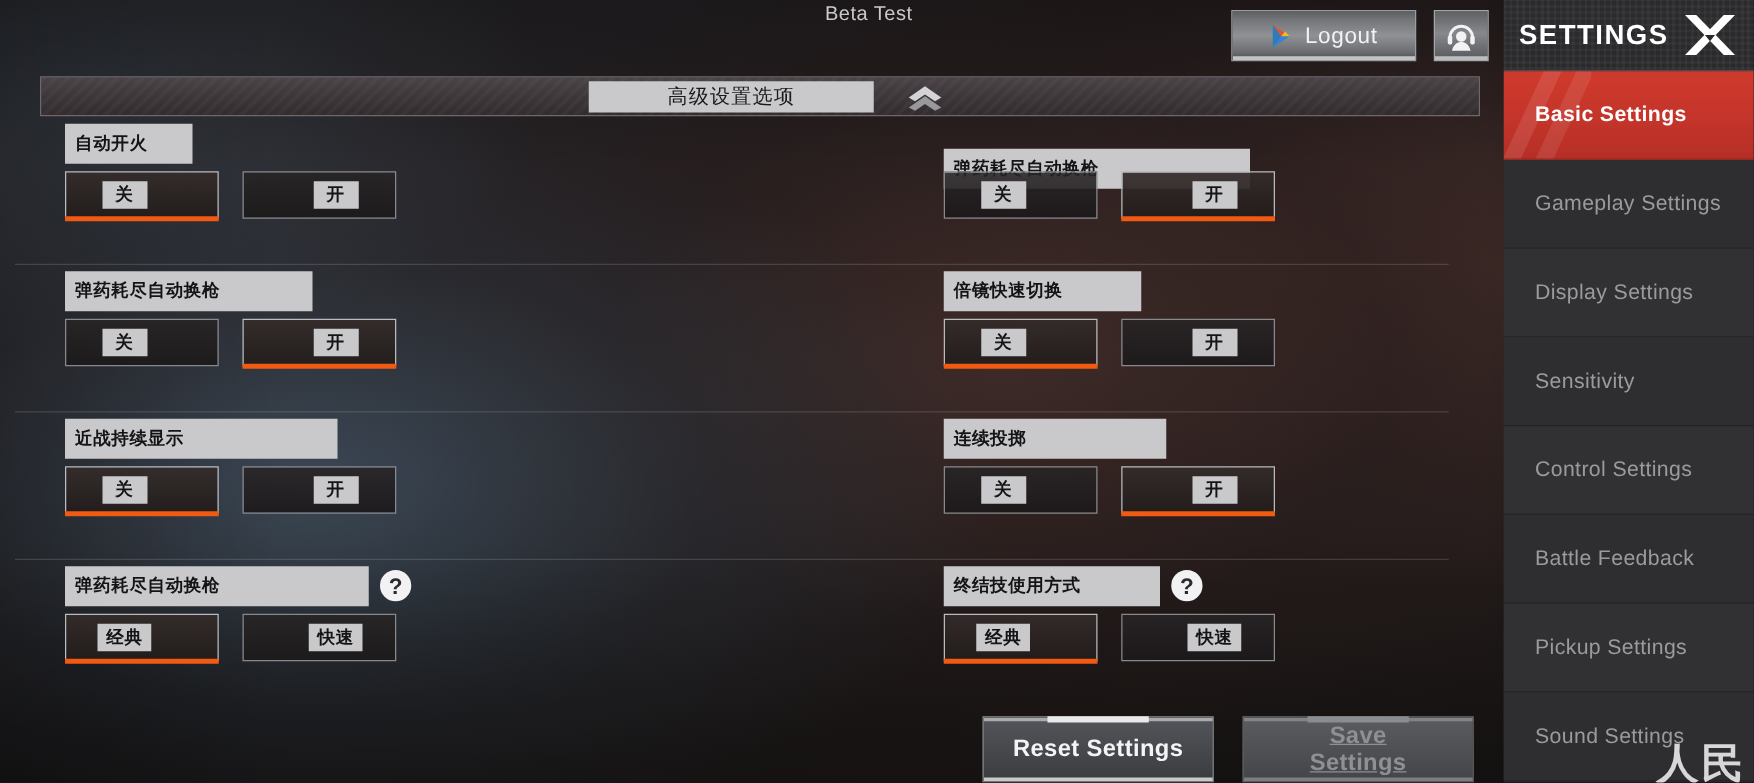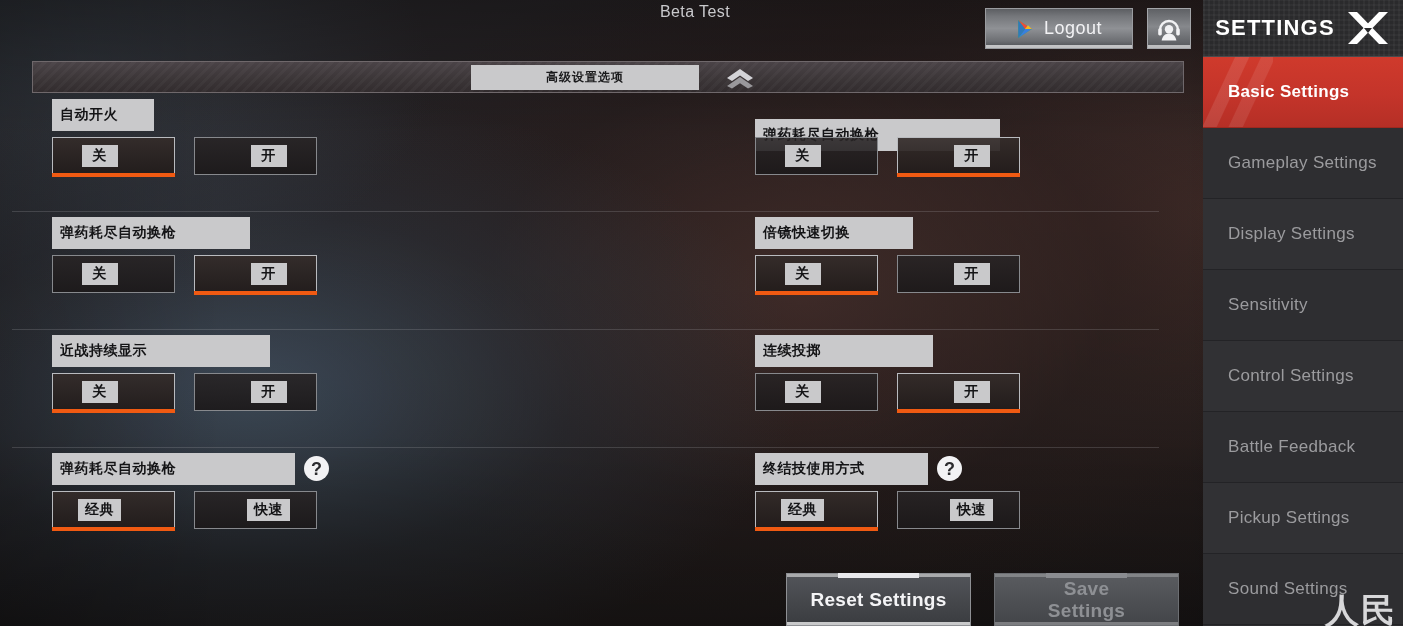--- a/index.html
+++ b/index.html
@@ -72,21 +72,21 @@
     background:
       repeating-linear-gradient(135deg, rgba(255,255,255,0.028) 0 3px, rgba(0,0,0,0) 3px 7px),
       linear-gradient(to bottom, #4a4347 0%, #3d3739 50%, #322c2e 100%);
     border:1px solid #6f686b;
     z-index:5;
   }
   .adv-label {
     position:absolute; left:438px; top:3px;
     width:228px; height:25px;
     background:#c9c9cb;
-    color:#1a1a1c; font-size:12px; font-weight:bold;
+    color:#1a1a1c; font-size:16px; font-weight:normal;
     display:flex; align-items:center; justify-content:center;
     letter-spacing:1px;
   }
   .adv-chev {
     position:absolute; left:692px; top:2px;
     width:30px; height:27px;
     display:flex; align-items:center; justify-content:center;
     cursor:pointer;
   }
 
@@ -195,20 +195,21 @@
     content:"";
     position:absolute; left:28%; right:28%; top:-1px; height:5px;
     background:#e9e9ec;
   }
   .btn-save {
     left:994px;
     background:linear-gradient(to bottom, #5a5c60 0%, #4d4f53 55%, #434549 100%);
     border:1px solid #6c6e72;
     color:#8e9094;
     box-shadow:inset 0 -4px 0 -1px rgba(255,255,255,0.30), inset 0 5px 0 -2px rgba(255,255,255,0.25);
+    text-decoration:underline;
   }
   .btn-save::before {
     content:"";
     position:absolute; left:28%; right:28%; top:-1px; height:5px;
     background:#8a8c90;
   }
 
   
   .sidebar {
     position:absolute; right:0; top:0; width:200px; height:626px;

